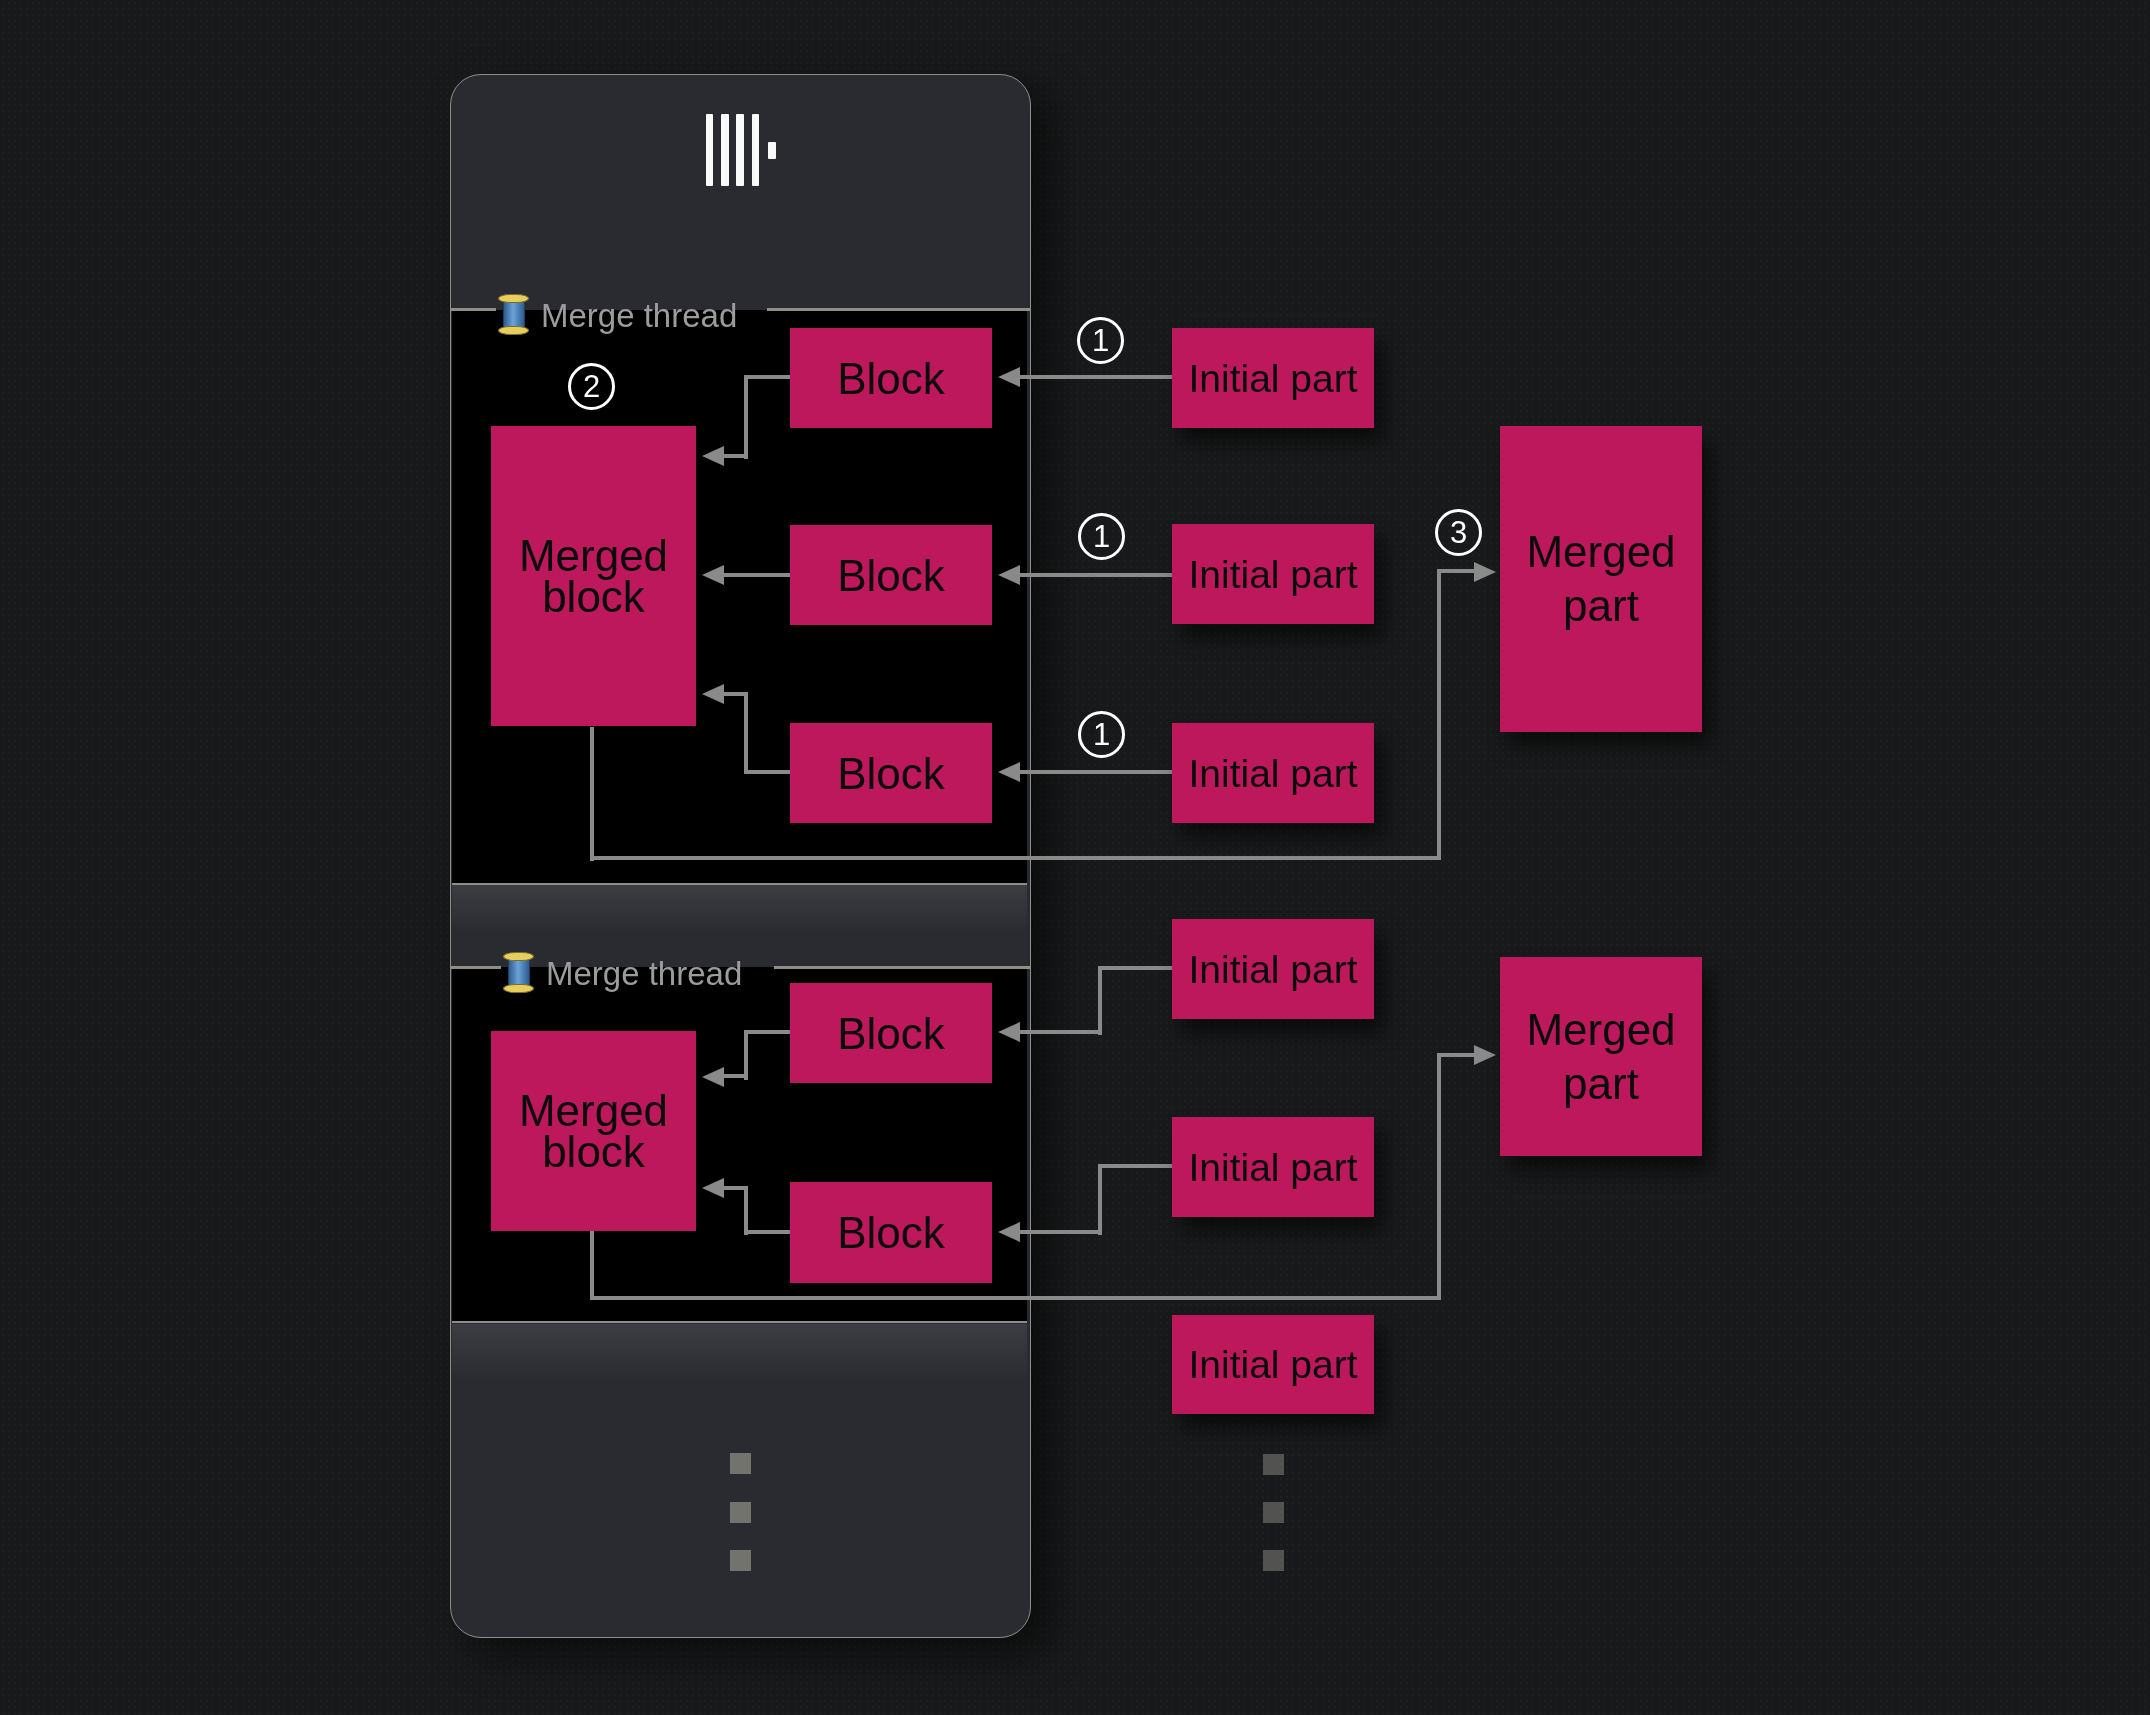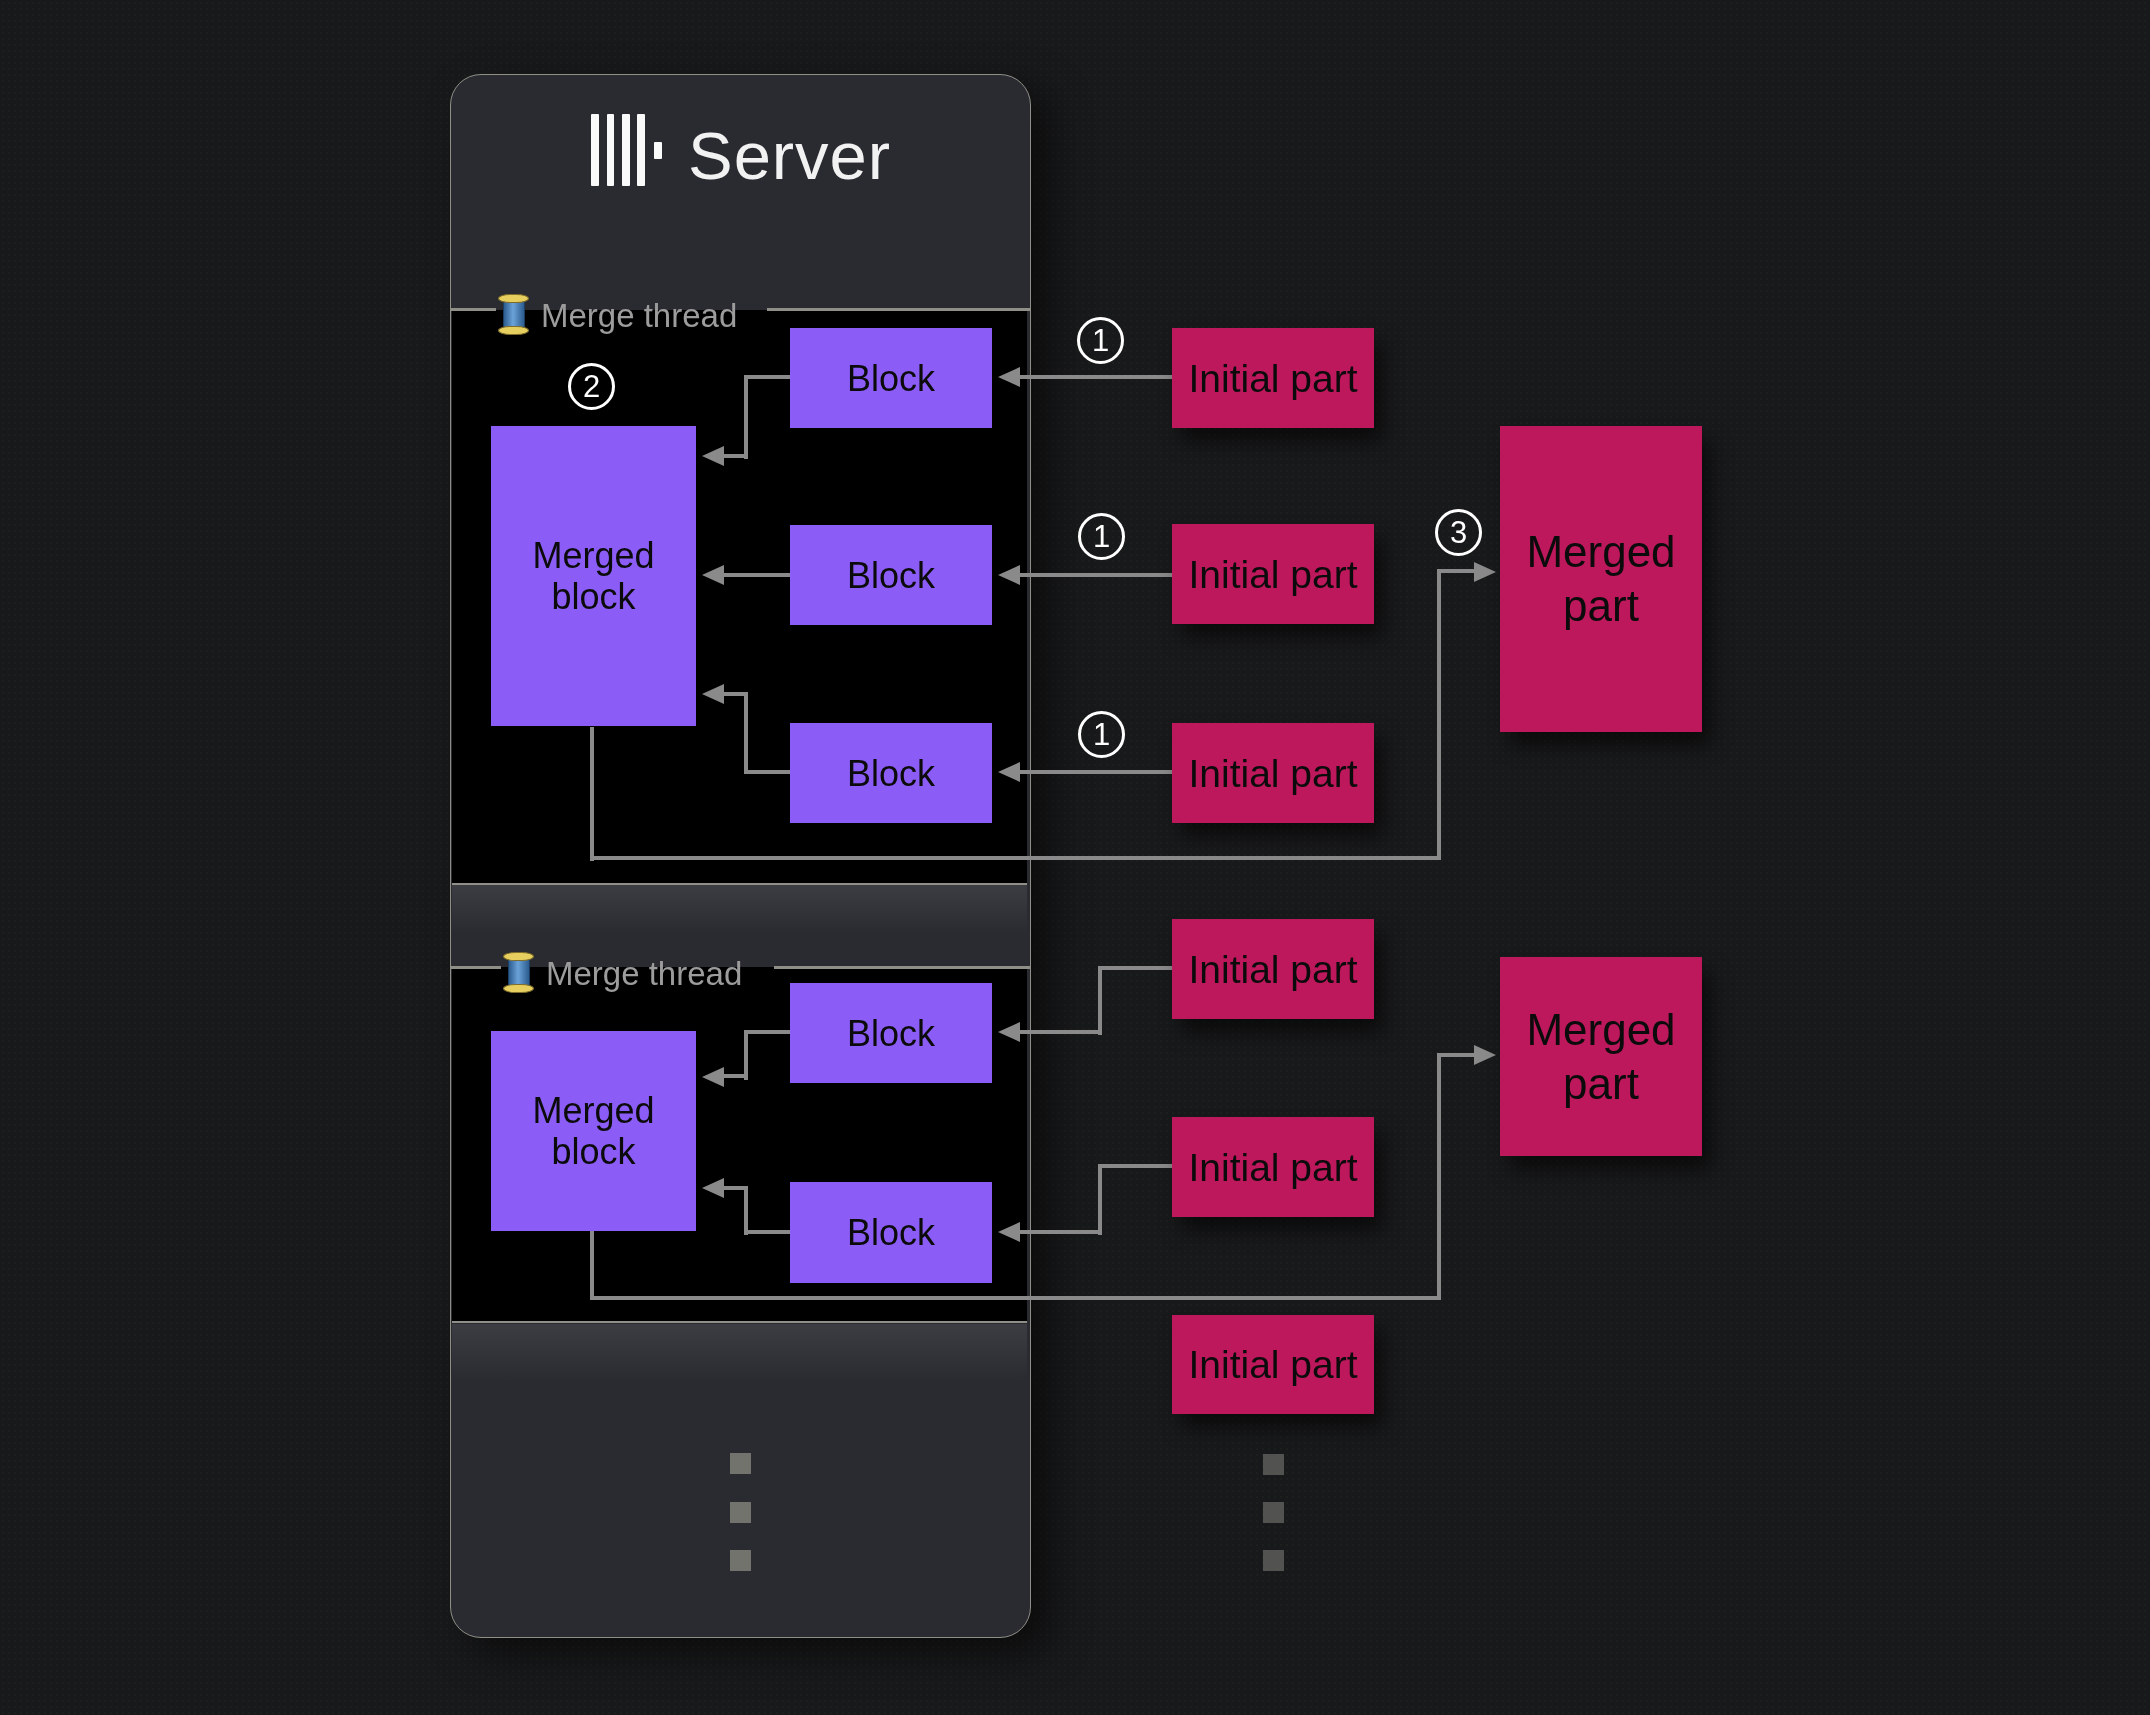--- a/index.html
+++ b/index.html
@@ -38,21 +38,21 @@
   
   .spool{width:31px;height:41px;display:flex;flex-direction:column;justify-content:space-between;}
   .spool .cap{width:31px;height:9.4px;background:#e6cf5e;border:0.9px solid #7d6c2a;border-radius:50% / 60%;box-sizing:border-box;z-index:2;}
   .spool .sbody{width:22px;height:26px;margin:-1.7px auto;background:linear-gradient(90deg,#2c5c90,#6ba3d8 45%,#2c5c90);border-left:0.9px solid #1d3f66;border-right:0.9px solid #1d3f66;box-sizing:border-box;}
 
   
   .bluebox,.yellowbox{
     position:absolute;display:flex;align-items:center;justify-content:center;
     text-align:center;color:#0b0b0b;z-index:5;
   }
-  .bluebox{background:#8b5cf6;font-size:36px;line-height:41px;}
+  .bluebox{background:#be185d;font-size:44px;line-height:41px;}
   .yellowbox{background:#be185d;box-shadow:8.6px 13.7px 19px rgba(0,0,0,0.6);}
   .fz-ip{font-size:39px;line-height:45px;}
   .fz-mp{font-size:44px;line-height:54px;}
 
   
   .hline{position:absolute;height:4.3px;background:#8a8a8a;z-index:4;}
   .vline{position:absolute;width:4.3px;background:#8a8a8a;z-index:4;}
   .ah-l{position:absolute;width:0;height:0;z-index:4;
         border-top:10.3px solid transparent;border-bottom:10.3px solid transparent;border-right:22px solid #8a8a8a;}
   .ah-r{position:absolute;width:0;height:0;z-index:4;
@@ -77,21 +77,20 @@
   <div class="server"></div>
 
   <div class="server-head">
     <div class="logo">
       <div class="lbar"></div>
       <div class="lbar"></div>
       <div class="lbar"></div>
       <div class="lbar"></div>
       <div class="lnub"></div>
     </div>
-    <div class="server-title">Server</div>
   </div>
 
   <div class="mtbox" style="top:310px;height:573px;"></div>
   <div class="mtbox" style="top:967px;height:354px;"></div>
   <div class="glow" style="top:885px;height:48px;"></div>
   <div class="glow" style="top:1324px;height:57px;"></div>
 
   <div class="bseg" style="left:450px;top:308px;width:46px;"></div>
   <div class="bseg" style="left:767px;top:308px;width:264px;"></div>
   <div class="bseg" style="left:450px;top:966px;width:51px;"></div>

